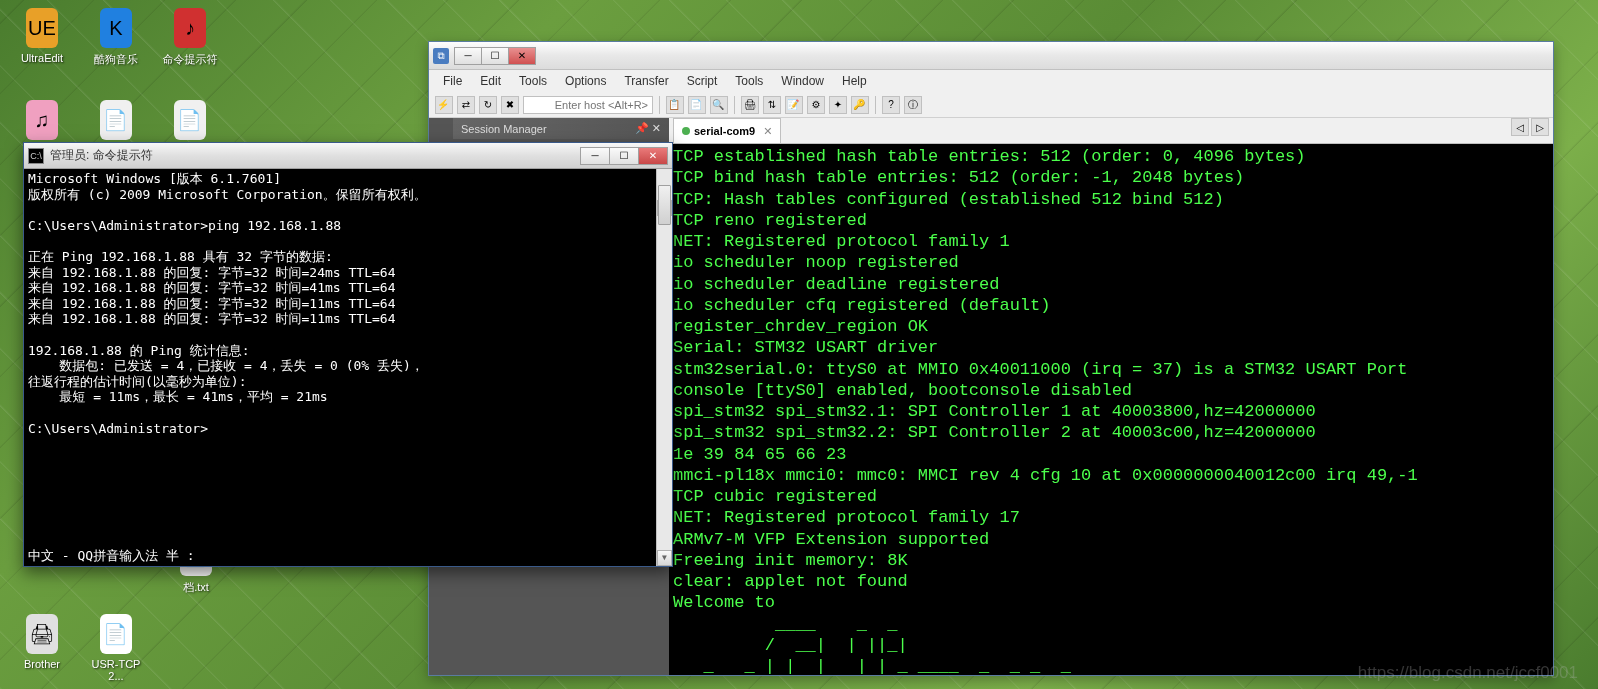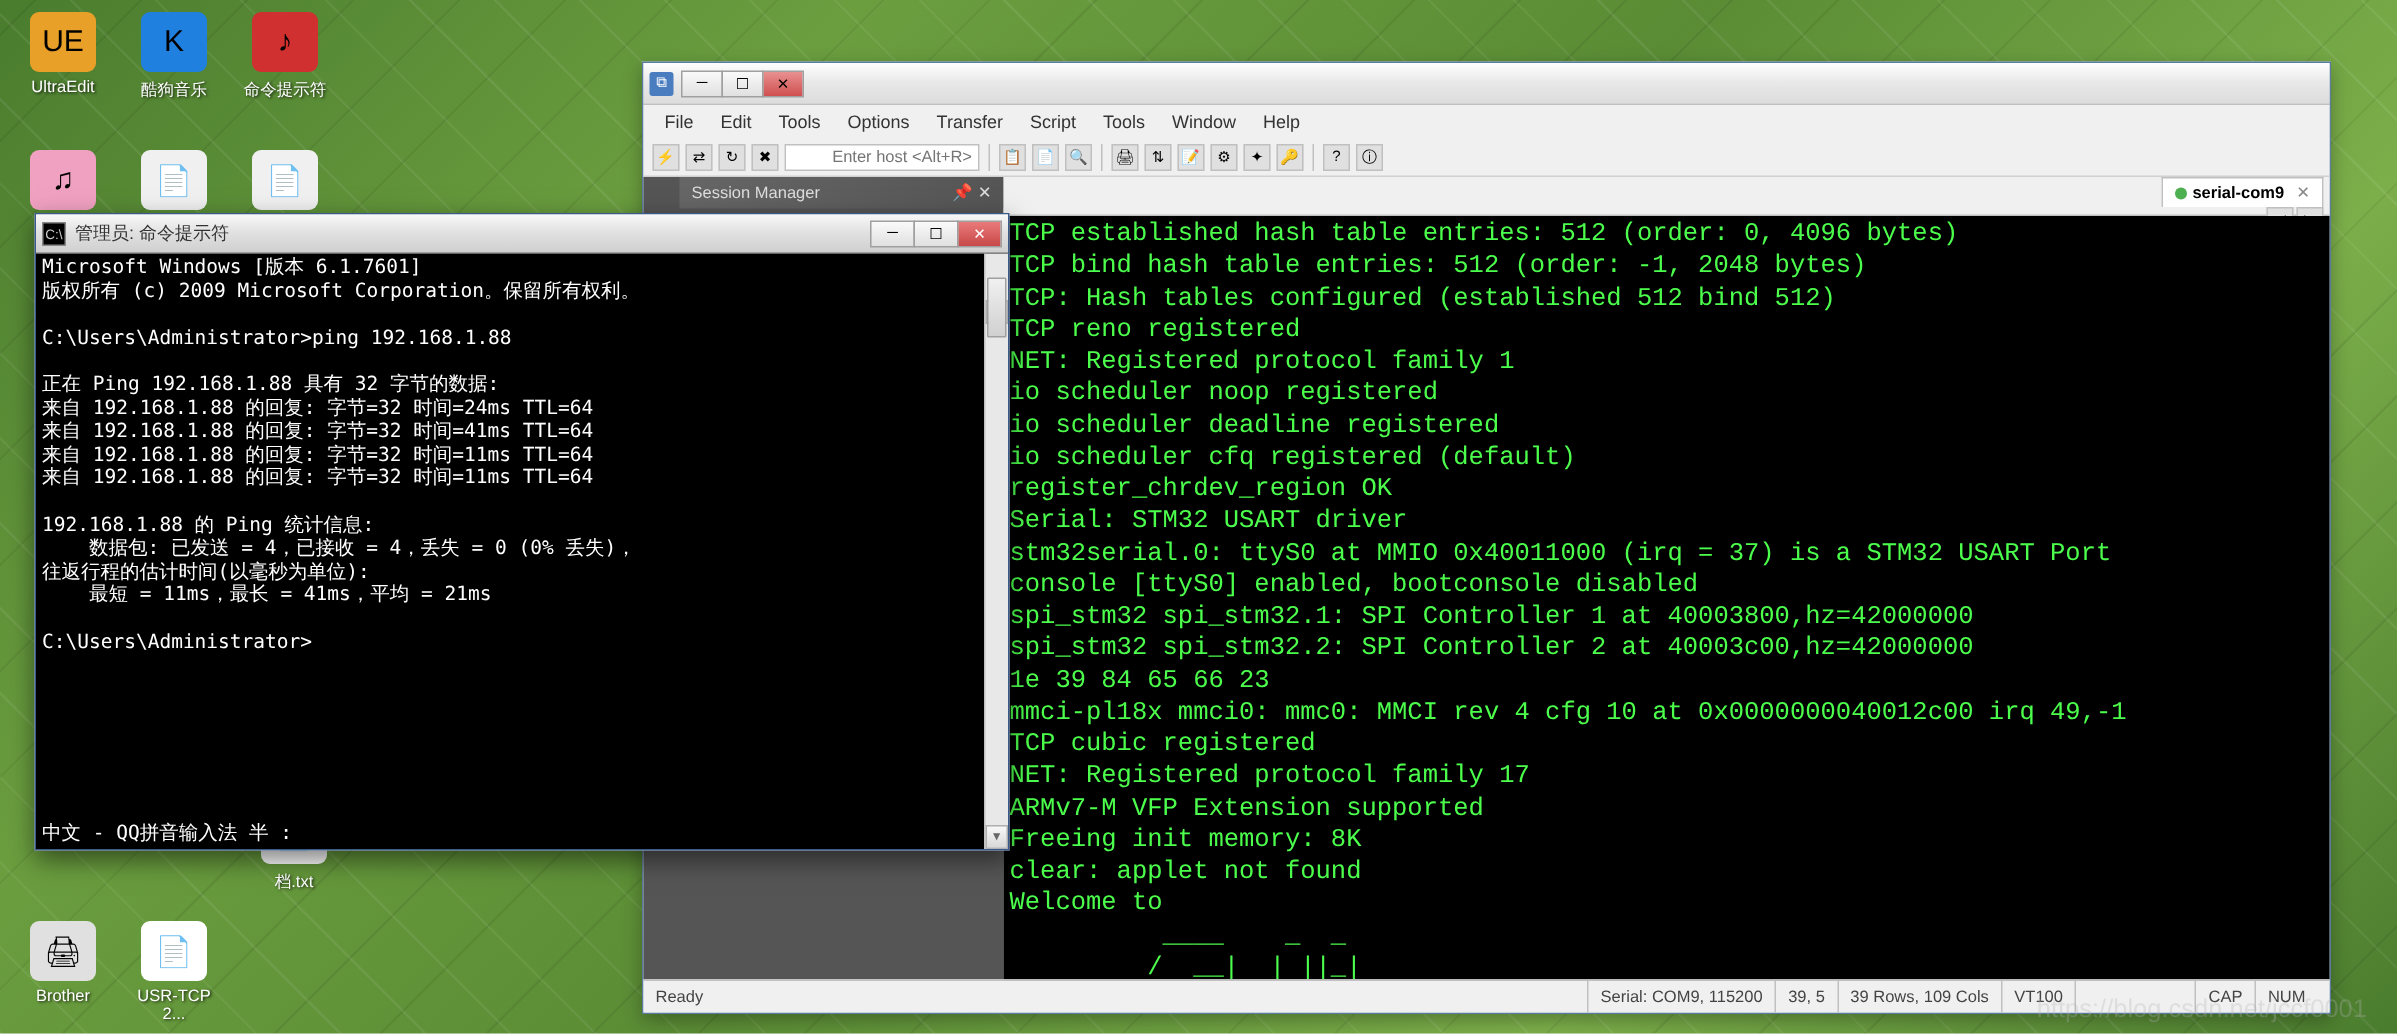--- a/index.html
+++ b/index.html
@@ -12,21 +12,21 @@
   overflow: hidden;
 }
 
 body::before {
   content: ""; position: absolute; inset: 0;
   background-image: 
     repeating-linear-gradient(45deg, rgba(255,255,255,0.1) 0px, transparent 2px, transparent 40px),
     repeating-linear-gradient(-45deg, rgba(0,0,0,0.1) 0px, transparent 2px, transparent 50px);
 }
 .desktop-icon { position: absolute; width: 60px; text-align: center; cursor: pointer; }
-.desktop-icon .ico { width: 44px; height: 40px; margin: 0 auto 4px; border-radius: 6px; display: flex; align-items: center; justify-content: center; font-size: 20px; }
+.desktop-icon .ico { width: 32px; height: 40px; margin: 0 auto 4px; border-radius: 6px; display: flex; align-items: center; justify-content: center; font-size: 20px; }
 .desktop-icon .lbl { color: #fff; font-size: 11px; text-shadow: 1px 1px 2px rgba(0,0,0,0.8); word-break: break-all; }
 
 
 .securecrt {
   position: absolute; left: 428px; top: 41px; width: 1126px; height: 635px;
   background: #f0f0f0; border: 1px solid #5a7ca0;
   box-shadow: 0 4px 12px rgba(0,0,0,0.3);
   display: flex; flex-direction: column;
 }
 .titlebar-scrt {
@@ -43,21 +43,21 @@
 .menuitem { padding: 2px 8px; cursor: pointer; font-size: 12px; color:#333;}
 .toolbar { height: 26px; display: flex; align-items: center; padding: 0 6px; gap: 4px; background:#f0f0f0; border-bottom:1px solid #d0d0d0;}
 .tbtn { width: 18px; height: 18px; background:#e0e0e0; border:1px solid #c0c0c0; cursor:pointer; display:flex;align-items:center;justify-content:center;font-size:10px;}
 .tbsep { width: 1px; height: 18px; background:#c0c0c0; margin: 0 2px;}
 .hostinput { width: 130px; height: 18px; border:1px solid #c0c0c0; padding: 0 4px; font-size:11px;color:#888;text-align:right;}
 
 .scrt-body { flex: 1; display: flex; min-height: 0;}
 .session-mgr { width: 240px; background: #555; color:#ddd; }
 .session-mgr-hdr { background: linear-gradient(to right,#666,#555); padding: 4px 8px; font-size: 11px; color:#ddd; display:flex; justify-content:space-between; align-items:center;margin-left:24px;}
 .term-area { flex:1; display:flex; flex-direction:column; min-width:0;}
-.tabbar { height: 26px; background:#f0f0f0; display:flex; align-items:flex-end; padding: 0 4px; border-bottom:1px solid #c0c0c0;flex-direction:column;}
+.tabbar { height: 26px; background:#f0f0f0; display:flex; padding: 0 4px; border-bottom:1px solid #c0c0c0;}
 .tab { background:#fff; border:1px solid #c0c0c0; border-bottom:none; padding: 3px 8px; display:flex; align-items:center; gap:4px; font-size:11px;}
 .tab .dot { width:8px;height:8px;border-radius:50%;background:#4caf50;}
 .tab .x { color:#888; cursor:pointer; margin-left:4px;}
 .tabbar .navs { margin-left:auto; display:flex; gap:2px;}
 .terminal { flex:1; background:#000; color:#4cff4c; font-family: "Consolas","Courier New",monospace; font-size:17px; line-height:1.25; padding:2px 4px; overflow:hidden; white-space:pre;}
 .statusbar { height: 22px; background:#f0f0f0; border-top:1px solid #c0c0c0; display:flex; align-items:center; padding:0 8px; font-size:11px; color:#444;}
 .statusbar .sp { flex:1;}
 .statusbar .seg { padding: 0 8px; border-left:1px solid #c0c0c0; height:100%; display:flex;align-items:center;}
 
 
@@ -227,31 +227,20 @@
 http://www.uclinux.org/
 http://www.st.com/stm32
 
 
 BusyBox v1.22.0 (2017-11-06 09:36:19 CST) hush - the humble shell
 
 / # ifconfig eth0 192.168.1.88
 / #</div>
     </div>
   </div>
-  <div class="statusbar">
-    <span>Ready</span>
-    <span class="sp"></span>
-    <span class="seg">Serial: COM9, 115200</span>
-    <span class="seg">39,   5</span>
-    <span class="seg">39 Rows, 109 Cols</span>
-    <span class="seg">VT100</span>
-    <span class="seg" style="min-width:80px;"></span>
-    <span class="seg">CAP</span>
-    <span class="seg">NUM</span>
-  </div>
 </div>
 
 <div class="cmdwin">
   <div class="cmd-title">
     <div class="cico">C:\</div>
     <div class="ctxt">管理员: 命令提示符</div>
     <div class="winbtns">
       <div class="winbtn">─</div>
       <div class="winbtn">☐</div>
       <div class="winbtn close">✕</div>

